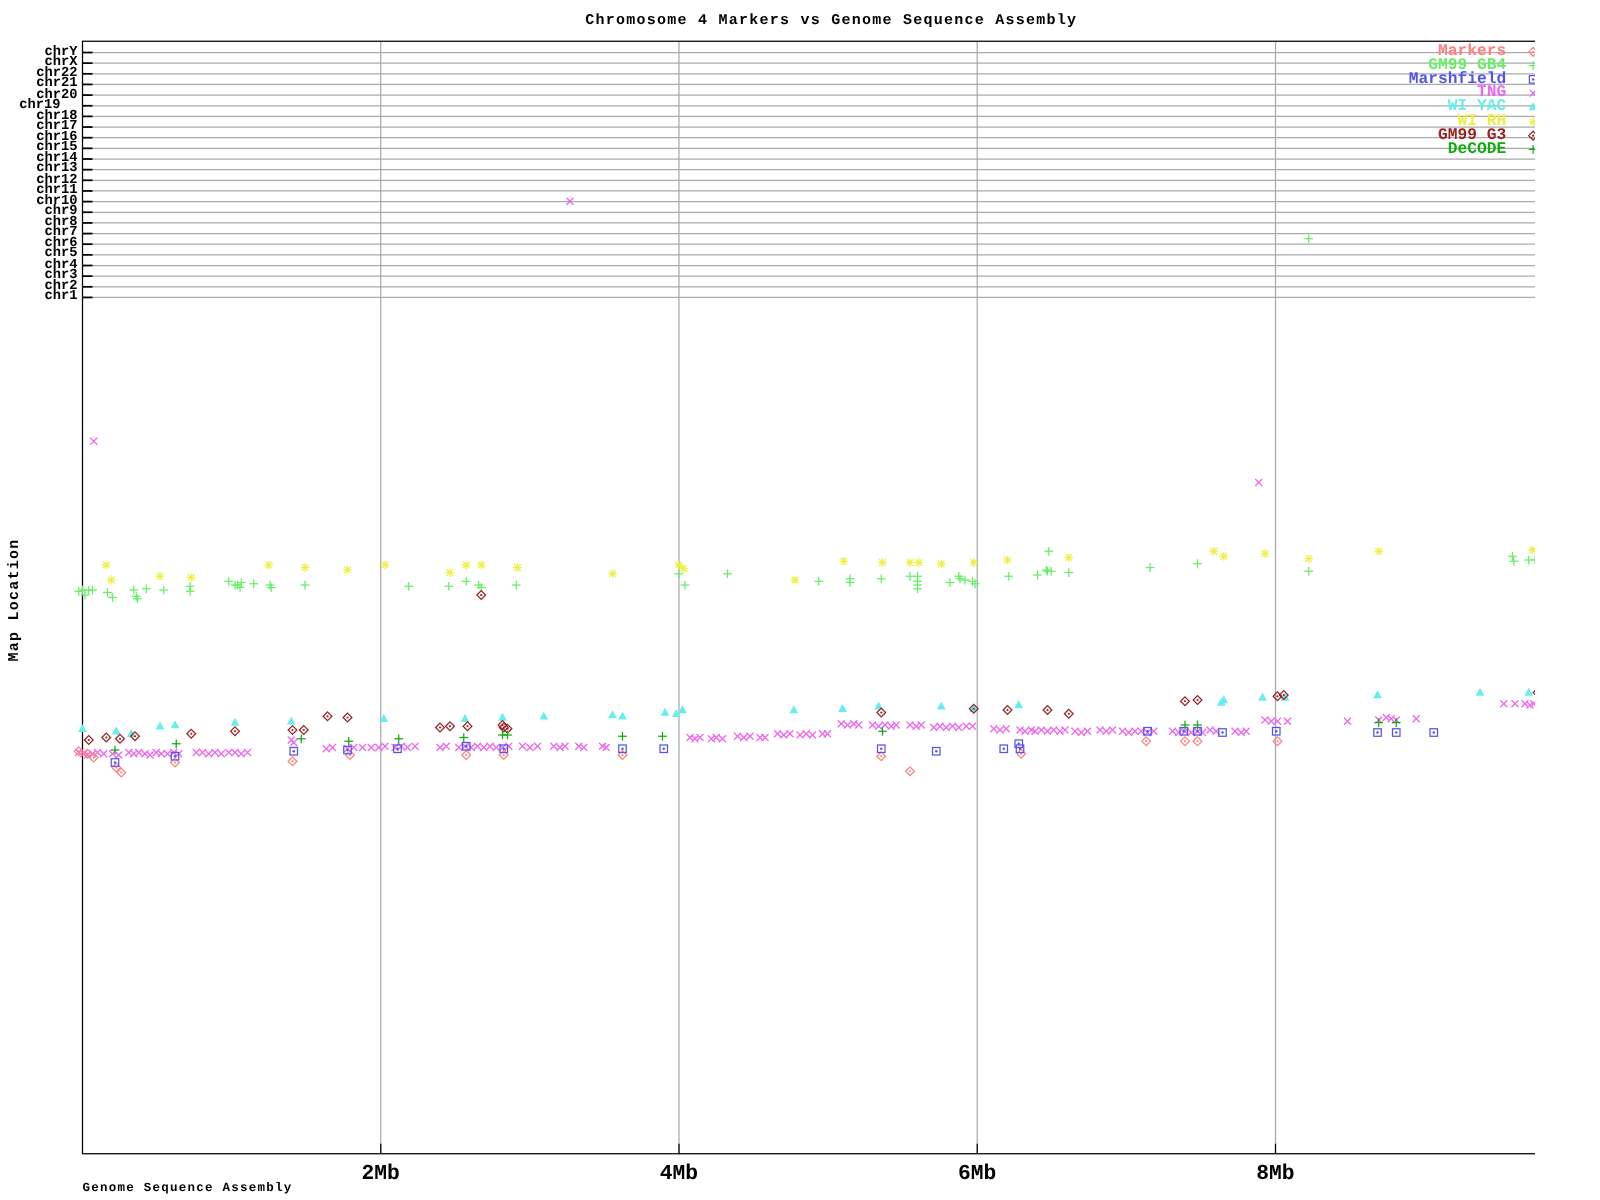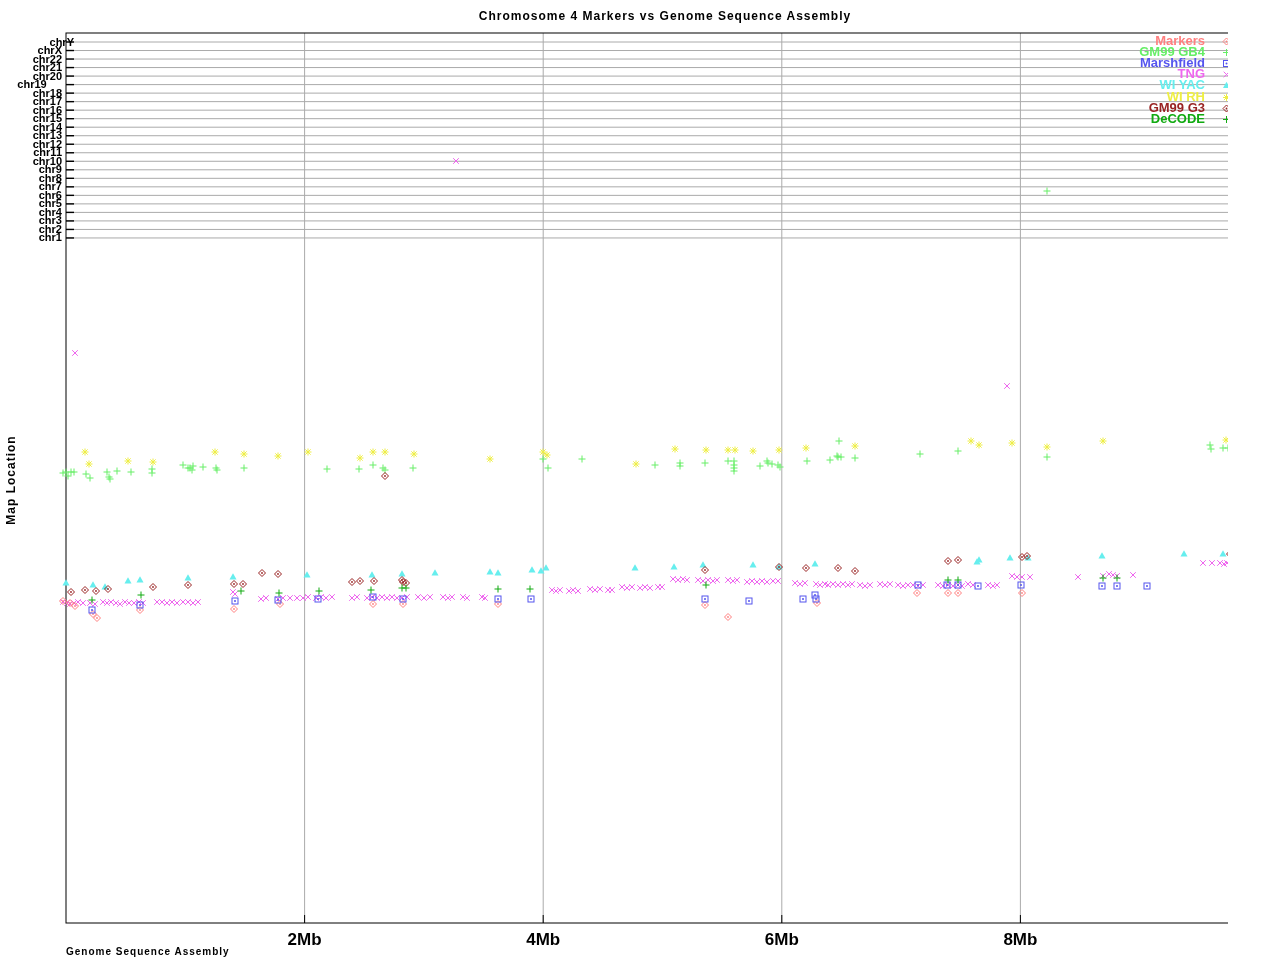--- a/index.html
+++ b/index.html
@@ -1,17 +1,17 @@
 <!DOCTYPE html>
 <html><head>
 <meta charset="utf-8">
 <style>
   html,body{margin:0;padding:0;background:#ffffff;}
   #screen{position:relative;width:1228px;height:960px;background:#ffffff;overflow:hidden;
-          font-family:Liberation Sans, sans-serif;font-weight:bold;color:#000;}
+          font-family:Liberation Mono, monospace;font-weight:bold;color:#000;}
   .abs{position:absolute;}
   #chart-title{left:66px;top:9px;width:1198px;text-align:center;font-size:12px;letter-spacing:1px;}
   #x-axis-label{left:66px;top:946px;width:1193px;text-align:left;font-size:10px;letter-spacing:1px;}
   #y-axis-label{left:11px;top:480px;font-size:12px;letter-spacing:1px;white-space:nowrap;
                 transform:translate(-50%,-50%) rotate(-90deg);}
   .chr-label{position:absolute;width:60px;text-align:right;font-size:11px;line-height:9px;height:9px;white-space:nowrap;}
   .x-tick-label{position:absolute;width:60px;text-align:center;font-size:17px;}
   .legend-row{position:absolute;left:990px;width:260px;height:11px;}
   .legend-text{position:absolute;left:0;top:-2px;width:215px;text-align:right;font-size:13px;line-height:13px;letter-spacing:0px;}
   .legend-marker{position:absolute;left:230px;top:-1px;}
@@ -1662,21 +1662,21 @@
           <line x1="1113.5" y1="578" x2="1120.5" y2="578" stroke="#11aa11" stroke-width="1"></line>
           <line x1="1117" y1="574.5" x2="1117" y2="581.5" stroke="#11aa11" stroke-width="1"></line>
         </g>
         <g>
           <line x1="1235.5" y1="577" x2="1242.5" y2="577" stroke="#11aa11" stroke-width="1"></line>
           <line x1="1239" y1="573.5" x2="1239" y2="580.5" stroke="#11aa11" stroke-width="1"></line>
         </g>
       </g>
     </svg>
   <div class="abs" id="chr-labels" style="left:0;top:0;">
-      <div class="chr-label" style="left: 14px; top: 37.5px;">chrY</div>
+      <div class="chr-label" style="left: 2px; top: 37.5px;">chrY</div>
       <div class="chr-label" style="left: 2px; top: 46.02px;">chrX</div>
       <div class="chr-label" style="left: 2px; top: 54.54px;">chr22</div>
       <div class="chr-label" style="left: 2px; top: 63.06px;">chr21</div>
       <div class="chr-label" style="left: 2px; top: 71.58px;">chr20</div>
       <div class="chr-label" style="left: 2px; top: 80.1px; text-align: center;">chr19</div>
       <div class="chr-label" style="left: 2px; top: 88.62px;">chr18</div>
       <div class="chr-label" style="left: 2px; top: 97.14px;">chr17</div>
       <div class="chr-label" style="left: 2px; top: 105.66px;">chr16</div>
       <div class="chr-label" style="left: 2px; top: 114.18px;">chr15</div>
       <div class="chr-label" style="left: 2px; top: 122.7px;">chr14</div>

